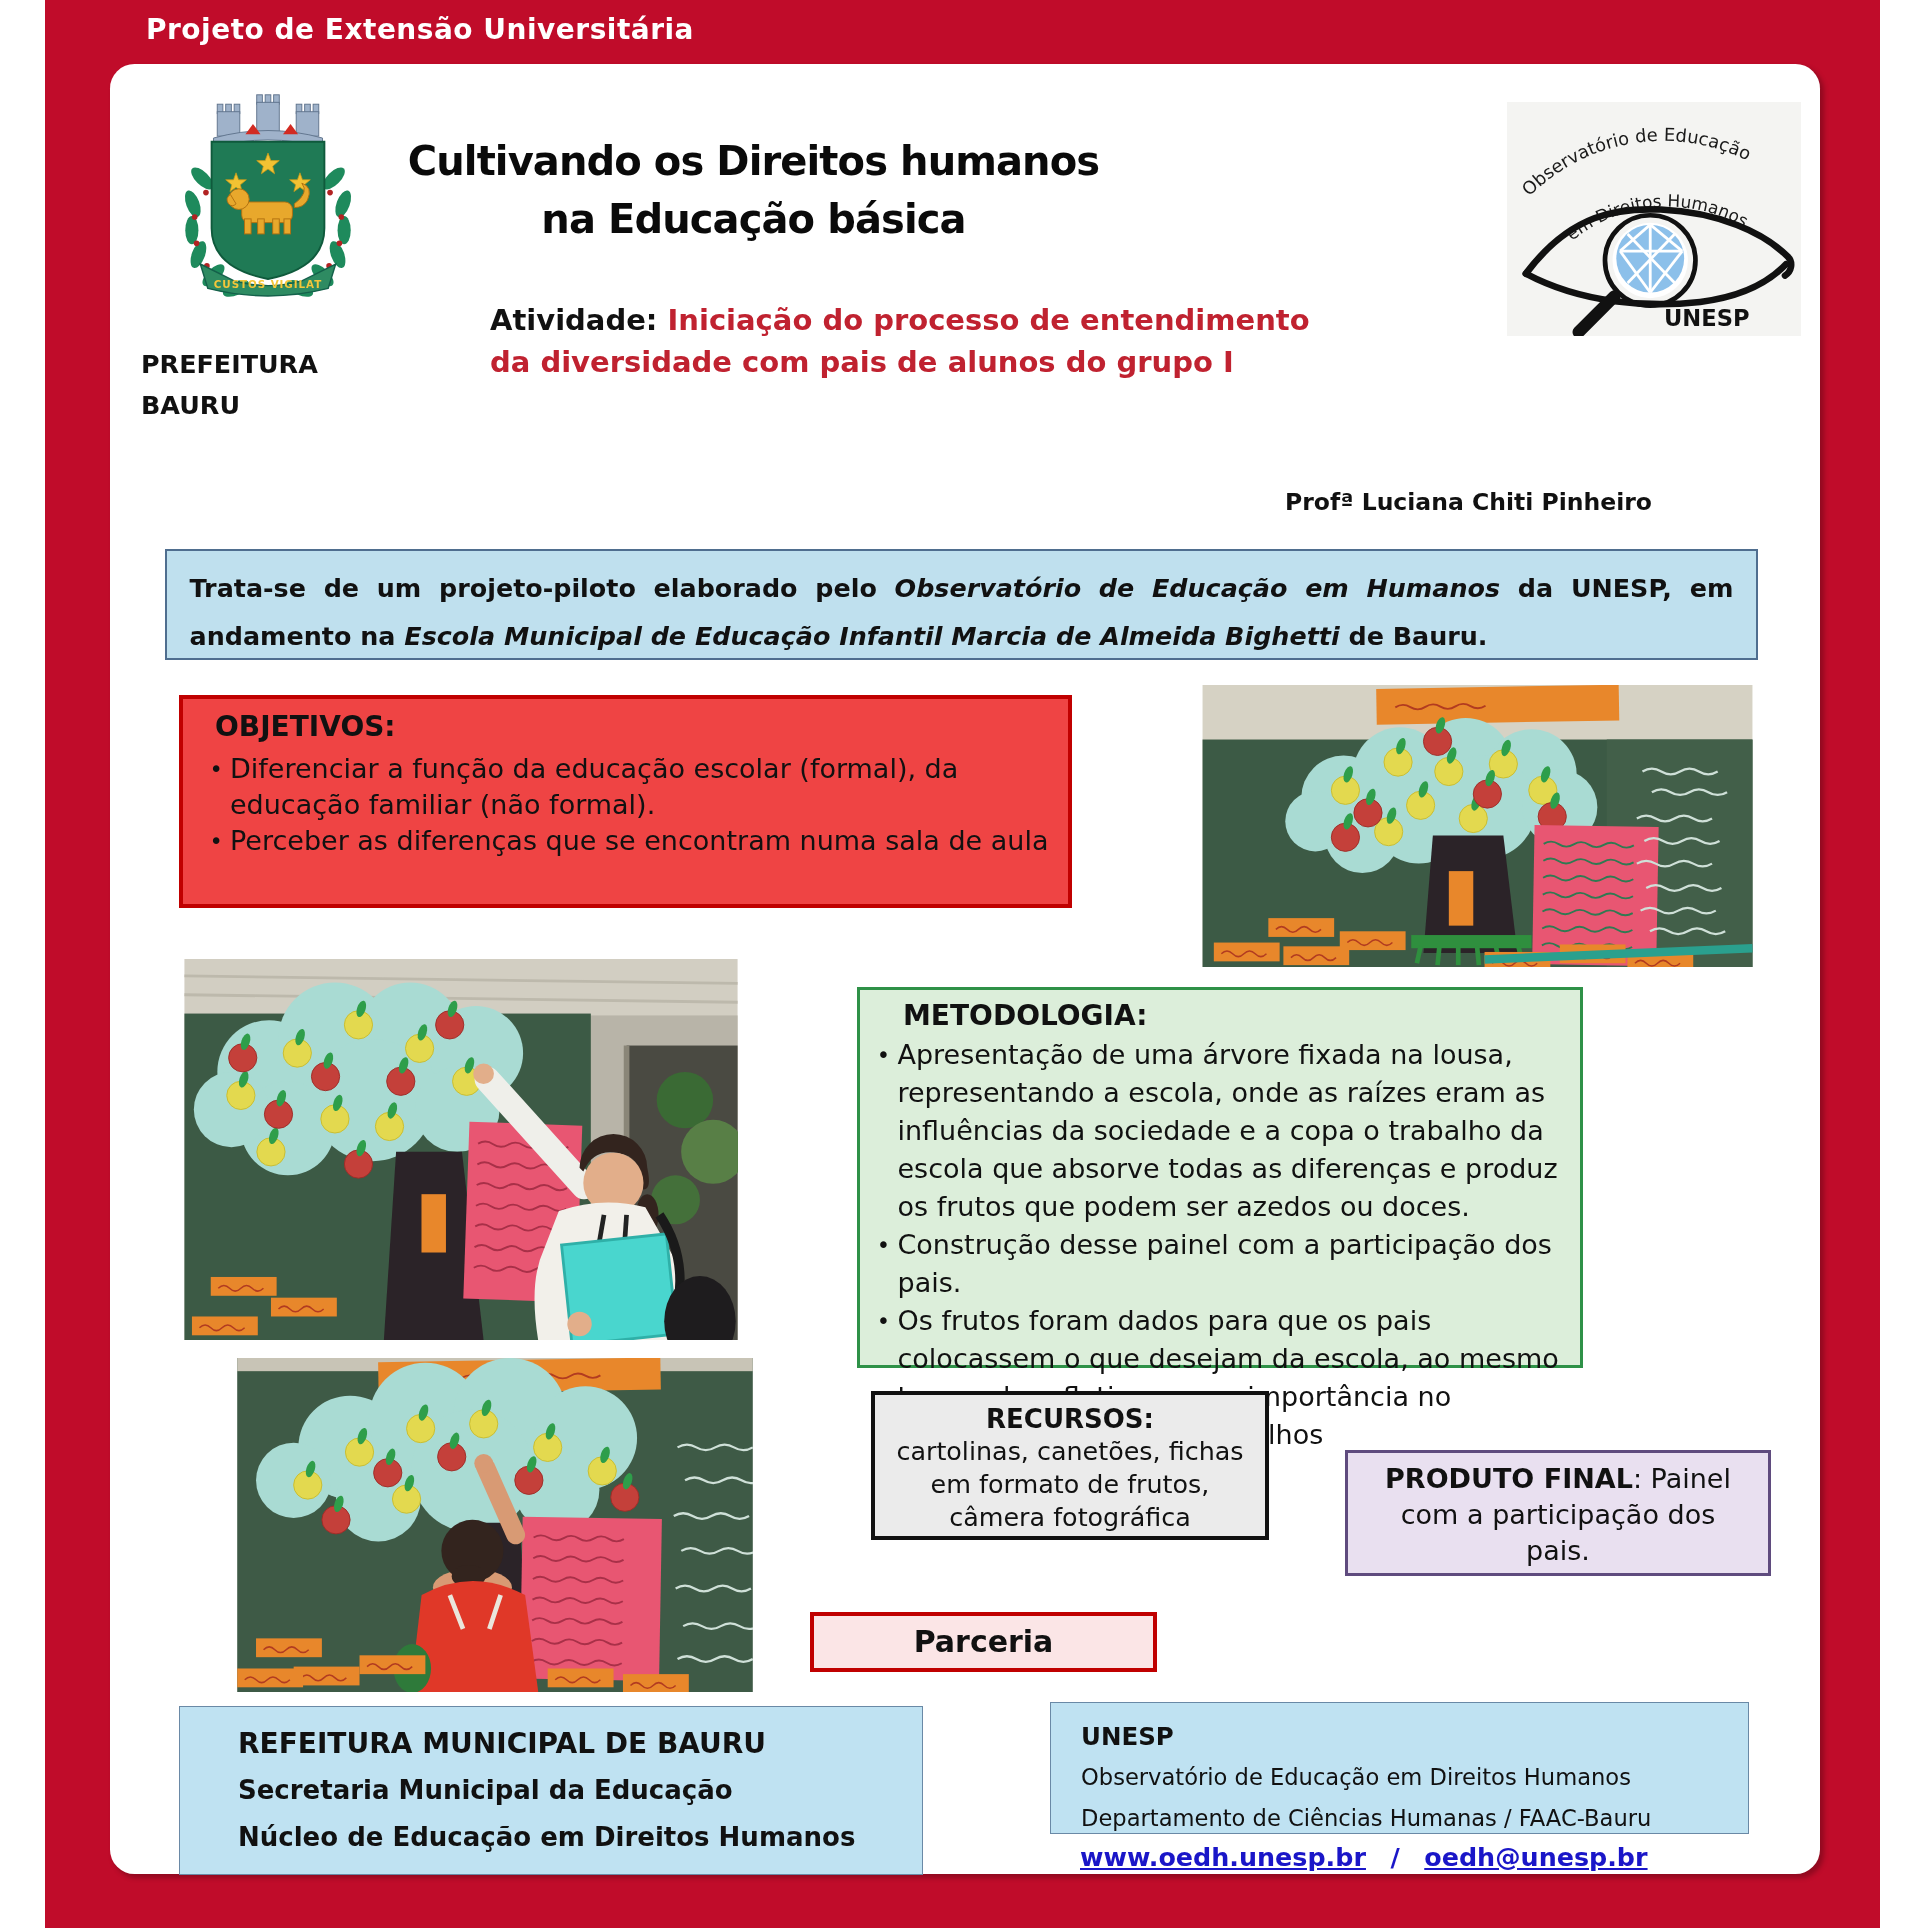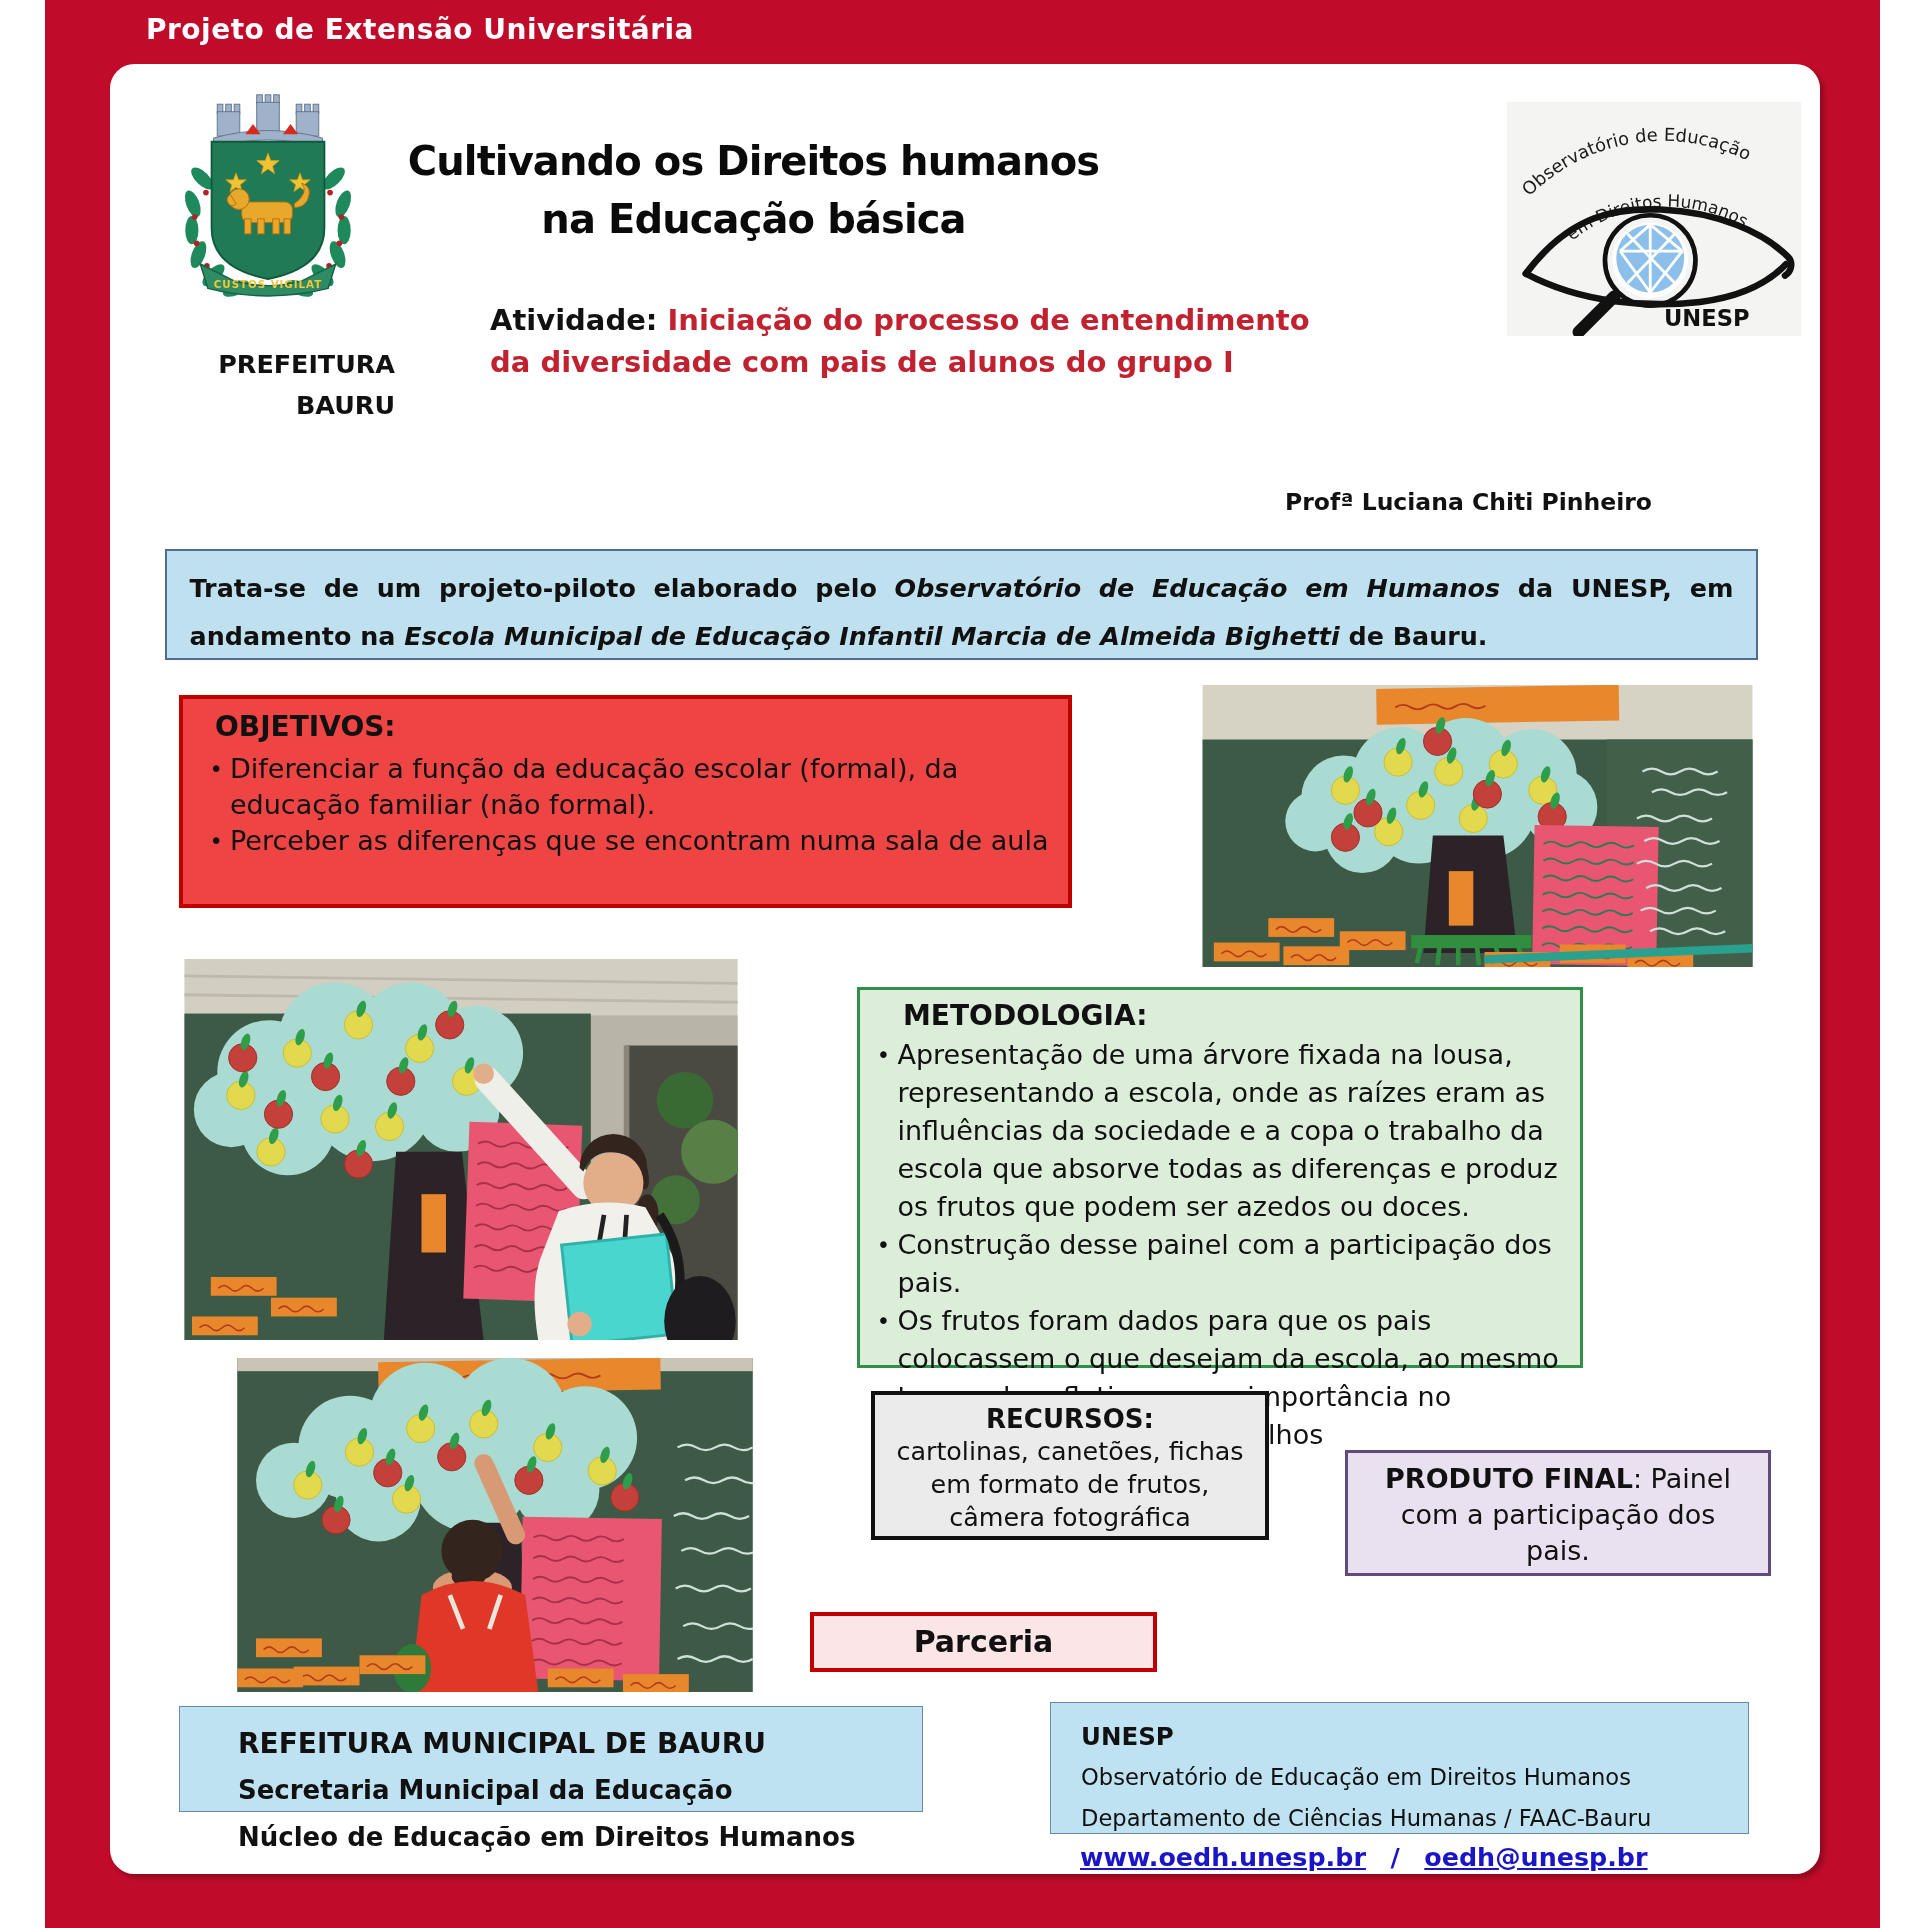--- a/index.html
+++ b/index.html
@@ -7,21 +7,21 @@
           font-family:"DejaVu Sans","Liberation Sans",sans-serif;color:#111;}
   .abs{position:absolute;}
   
   #frame{left:45px;top:0;width:1835px;height:1928px;background:#C00C2A;}
   #banner-title{left:146px;top:13px;font-size:28px;font-weight:bold;color:#ffffff;letter-spacing:0.5px;}
   
   #panel{left:110px;top:64px;width:1710px;height:1810px;background:#ffffff;border-radius:24.5px;
          box-shadow:3.8px 3.8px 5.6px rgba(0,0,0,.25);}
   
   #coat{left:174px;top:89px;width:188px;height:209px;}
-  #prefeitura{left:141px;top:344px;width:254px;text-align:right;font-weight:bold;font-size:25.4px;line-height:41px;}
+  #prefeitura{left:141px;top:344px;width:254px;text-align:left;font-weight:bold;font-size:25.4px;line-height:41px;}
   #title-block{left:358px;top:132px;width:791px;text-align:center;font-weight:bold;font-size:40px;
                line-height:58px;letter-spacing:-0.9px;color:#0a0a0a;}
   #atividade{left:490px;top:299px;width:951px;font-weight:bold;font-size:29px;line-height:42px;}
   #atividade .red{color:#C02230;}
   #unesp-logo-box{left:1507px;top:102px;width:294px;height:234px;background:#F4F4F2;}
   #authors{left:1205px;top:422px;width:527px;text-align:center;font-weight:bold;font-size:23.5px;
            line-height:32px;white-space:pre-wrap;}
   
   #intro{left:165px;top:549px;width:1593px;height:111px;background:#BFE0EE;border:2.8px solid #4F6E8F;
          box-sizing:border-box;padding:13px 22.6px 0 22.6px;font-size:25.4px;font-weight:bold;line-height:48px;
@@ -46,21 +46,21 @@
   #recursos .rline{font-size:25.4px;line-height:33px;}
   
   #produto{left:1345px;top:1450px;width:426px;height:126px;background:#E9E0F0;border:3.8px solid #5F4B7E;
            box-sizing:border-box;padding:7.5px 9.4px 0 9.4px;text-align:center;font-size:27px;line-height:36px;}
   #produto .lbl{font-weight:bold;}
   
   #parceria{left:810px;top:1612px;width:347px;height:60px;background:#FBE5E6;border:4.7px solid #C00000;
             box-sizing:border-box;text-align:center;font-weight:bold;font-size:30px;line-height:51px;}
   
   .partner{background:#BFE2F2;border:1.9px solid #6A89A6;box-sizing:border-box;}
-  #partner-left{left:179px;top:1706px;width:744px;height:106px;padding:13px 0 0 58px;overflow:visible;}
+  #partner-left{left:179px;top:1706px;width:744px;height:169px;padding:13px 0 0 58px;overflow:visible;}
   #partner-left .p1{font-weight:bold;font-size:28px;line-height:47px;}
   #partner-left .p2{font-weight:bold;font-size:26px;line-height:47px;}
   #partner-right{left:1050px;top:1702px;width:699px;height:132px;padding:13px 0 0 30px;overflow:visible;}
   #partner-right .p1{font-weight:bold;font-size:24.5px;line-height:41px;}
   #partner-right .p2{font-weight:normal;font-size:22.6px;line-height:41px;}
   #links{left:1080px;top:1842px;font-weight:bold;font-size:25.4px;color:#1A16C8;}
   #links .lnk{text-decoration:underline;cursor:pointer;}
   #links .sep{margin:0 24.5px;text-decoration:none;}
   
   .photo{overflow:hidden;}

